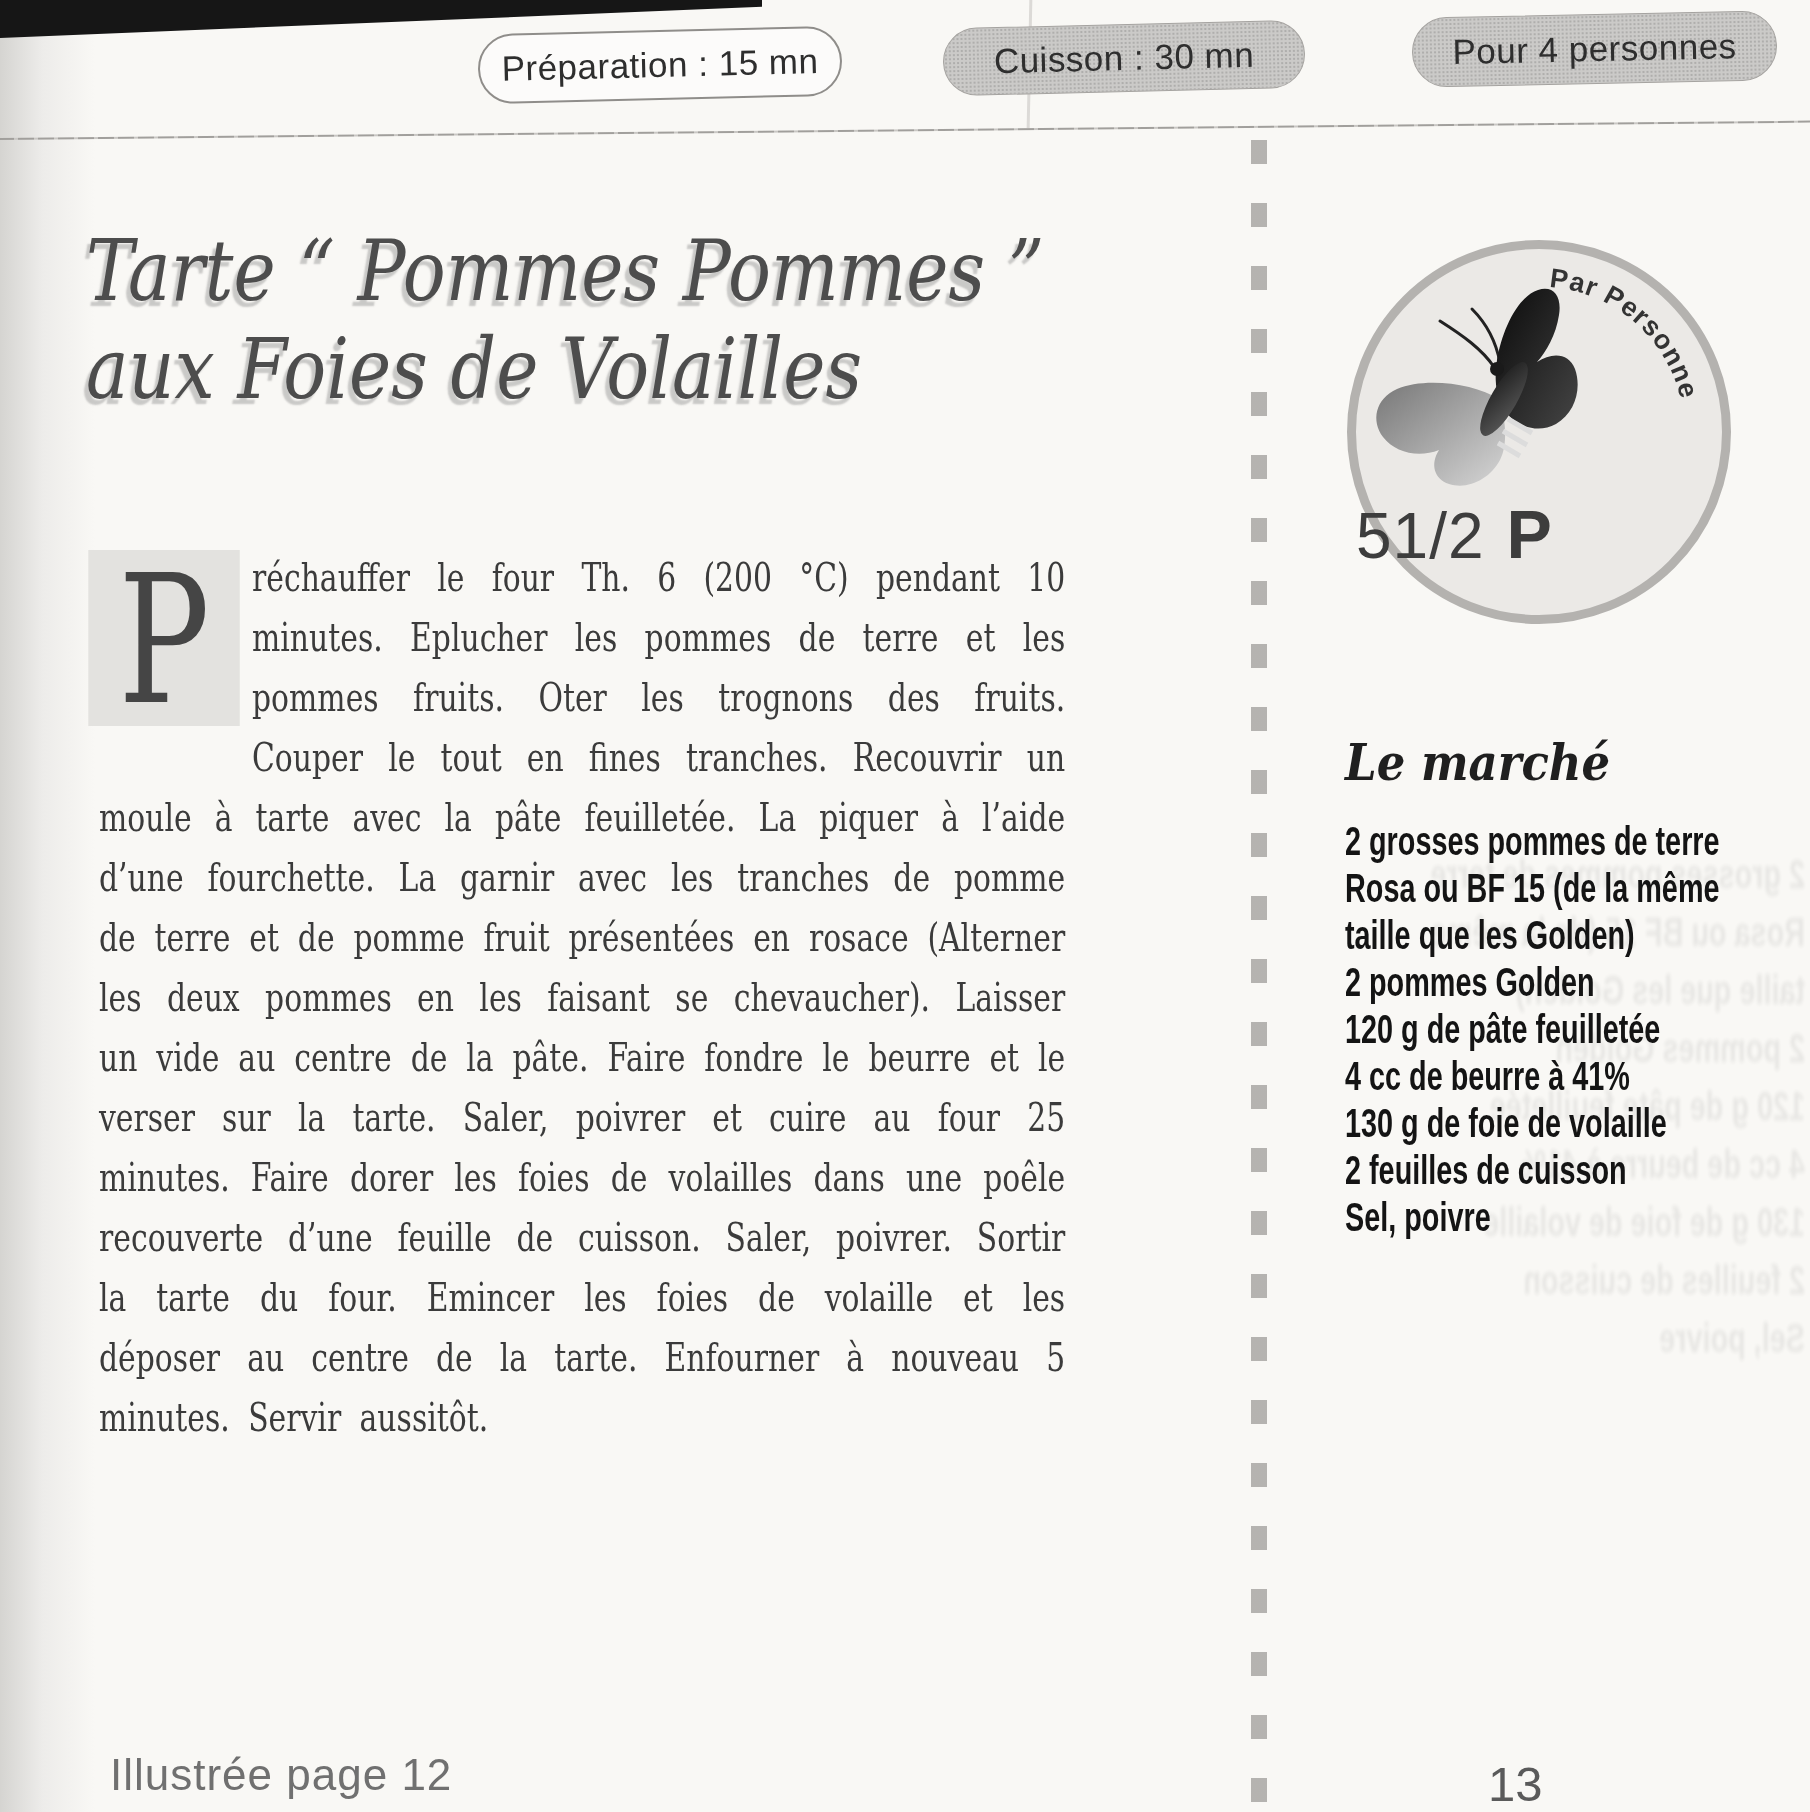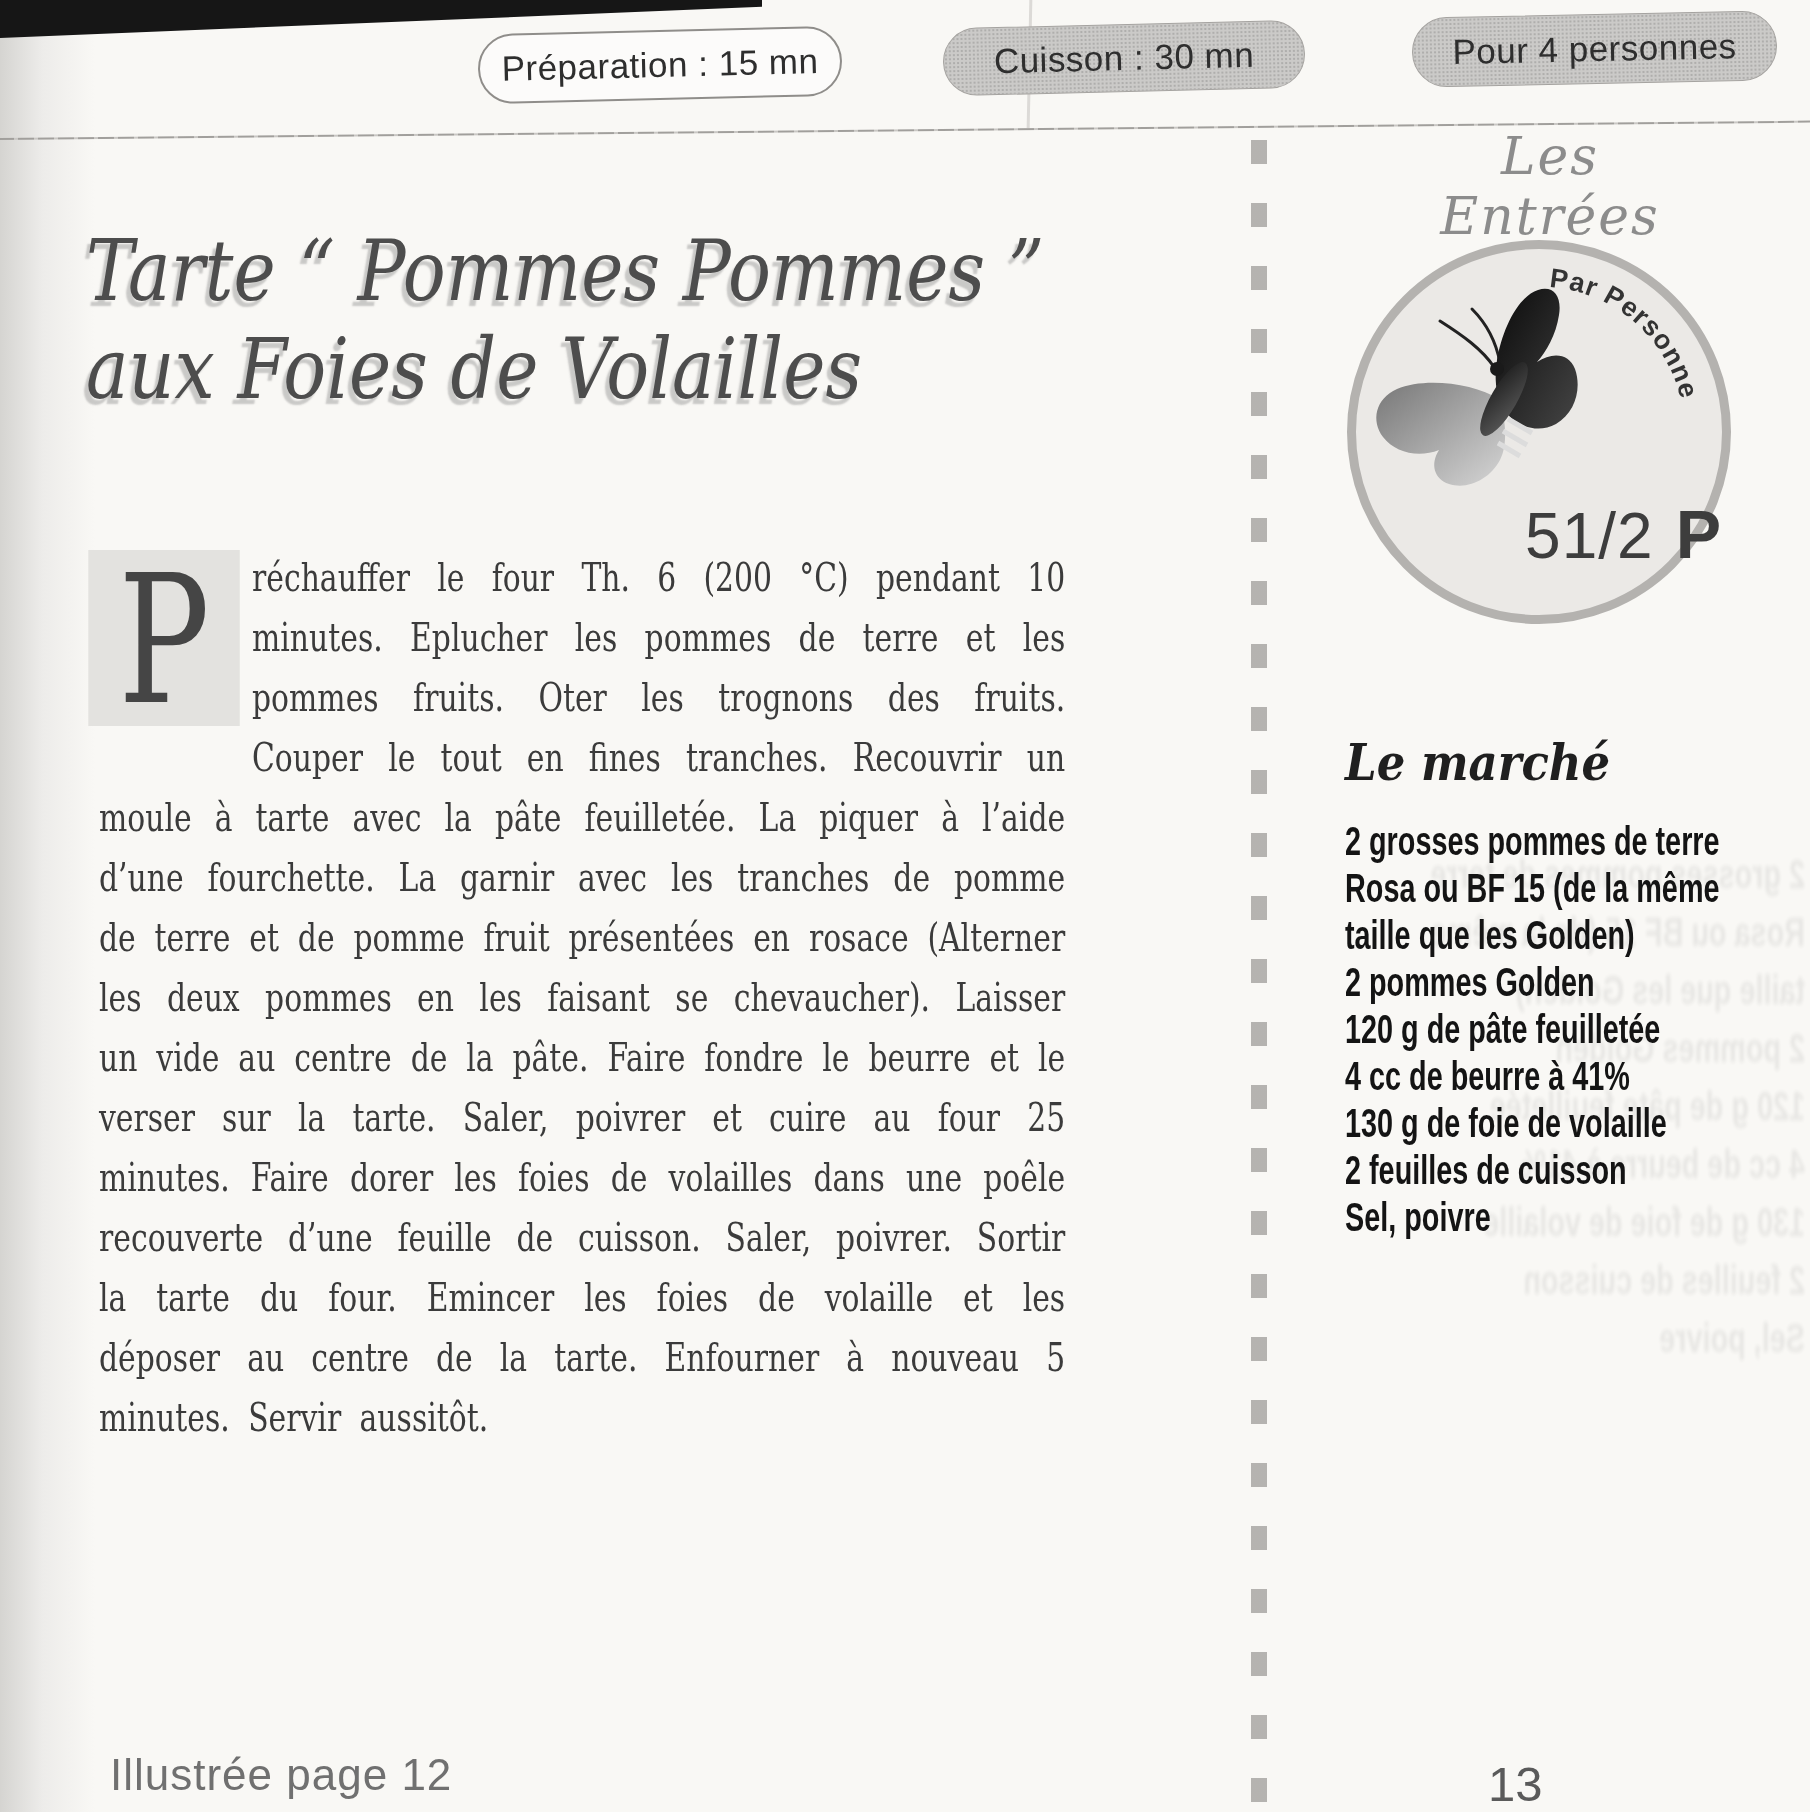--- a/index.html
+++ b/index.html
@@ -43,21 +43,21 @@
     transform:scaleX(.765);transform-origin:left top;
     font-family:"DejaVu Serif",serif;font-size:39px;line-height:60px;color:#3b3b3b;
     text-align:justify;word-spacing:.30em;}
   .dropcap{float:left;width:198px;height:176px;margin:2px 16px 4px -14px;
     background:#e3e2df;font-size:178px;line-height:182px;text-align:center;
     font-style:normal;color:#454545;font-family:"DejaVu Serif",serif;}
   
   .points-badge{position:absolute;left:1347px;top:240px;width:366px;height:366px;
     border:9px solid #b4b2af;border-radius:50%;background:#ebe9e6;}
   .points-badge svg{position:absolute;left:0;top:0;}
-  .points-value{position:absolute;left:0;right:0;top:246px;text-align:right;
+  .points-value{position:absolute;left:0;right:0;top:246px;text-align:left;
     font-size:64px;color:#3d3d3d;letter-spacing:1px;}
   .points-value .val{font-weight:400;}
   .points-value .unit{font-weight:700;font-size:68px;margin-left:22px;}
   
   .market-heading{position:absolute;left:1345px;top:733px;
     font-family:"DejaVu Serif",serif;font-style:italic;font-weight:bold;font-size:50px;
     color:#1f1f1f;transform:scaleX(.9);transform-origin:left top;}
   .ingredients{position:absolute;left:1345px;top:818px;z-index:1;
     transform:scaleX(.72);transform-origin:left top;white-space:nowrap;
     font-weight:700;font-size:40px;line-height:47px;color:#141414;}
@@ -84,21 +84,20 @@
   <div class="pill pill-light" id="pill-prep">
     <span>Préparation : 15 mn</span>
   </div>
   <div class="pill pill-gray" id="pill-cook">
     <span>Cuisson : 30 mn</span>
   </div>
   <div class="pill pill-gray" id="pill-serv">
     <span>Pour 4 personnes</span>
   </div>
 
-  <div class="section-header">Les Entrées</div>
 
   <div class="points-badge">
     <svg width="366" height="366" viewBox="0 0 366 366">
       <defs>
         <linearGradient id="wingDark" x1="0" y1="0" x2="1" y2="1">
           <stop offset="0" stop-color="#0a0a0a"></stop>
             <stop offset="1" stop-color="#454545"></stop>
         </linearGradient>
         <linearGradient id="wingGray" x1="0" y1="0" x2="1" y2="1">
           <stop offset="0" stop-color="#777777"></stop>

